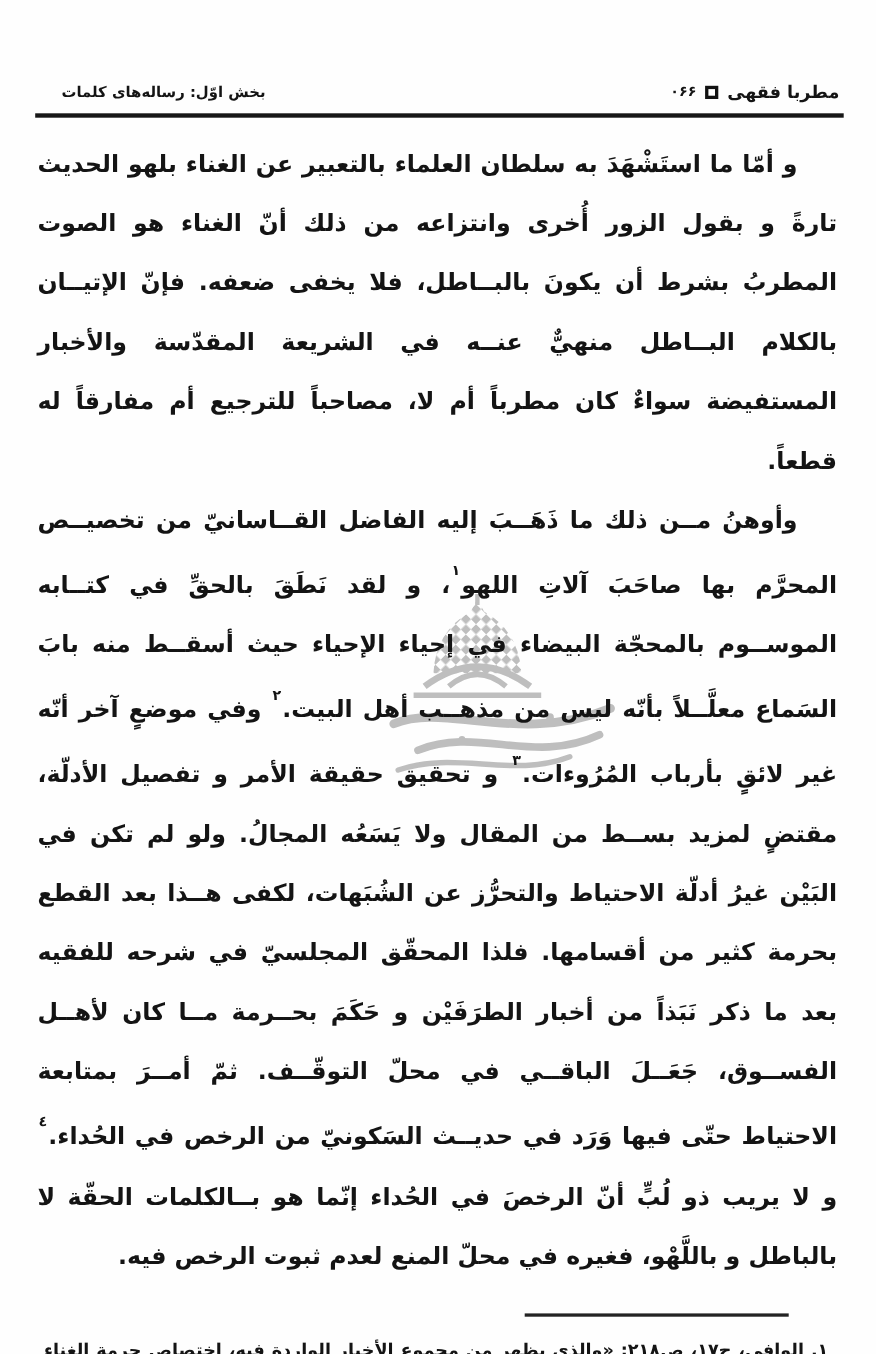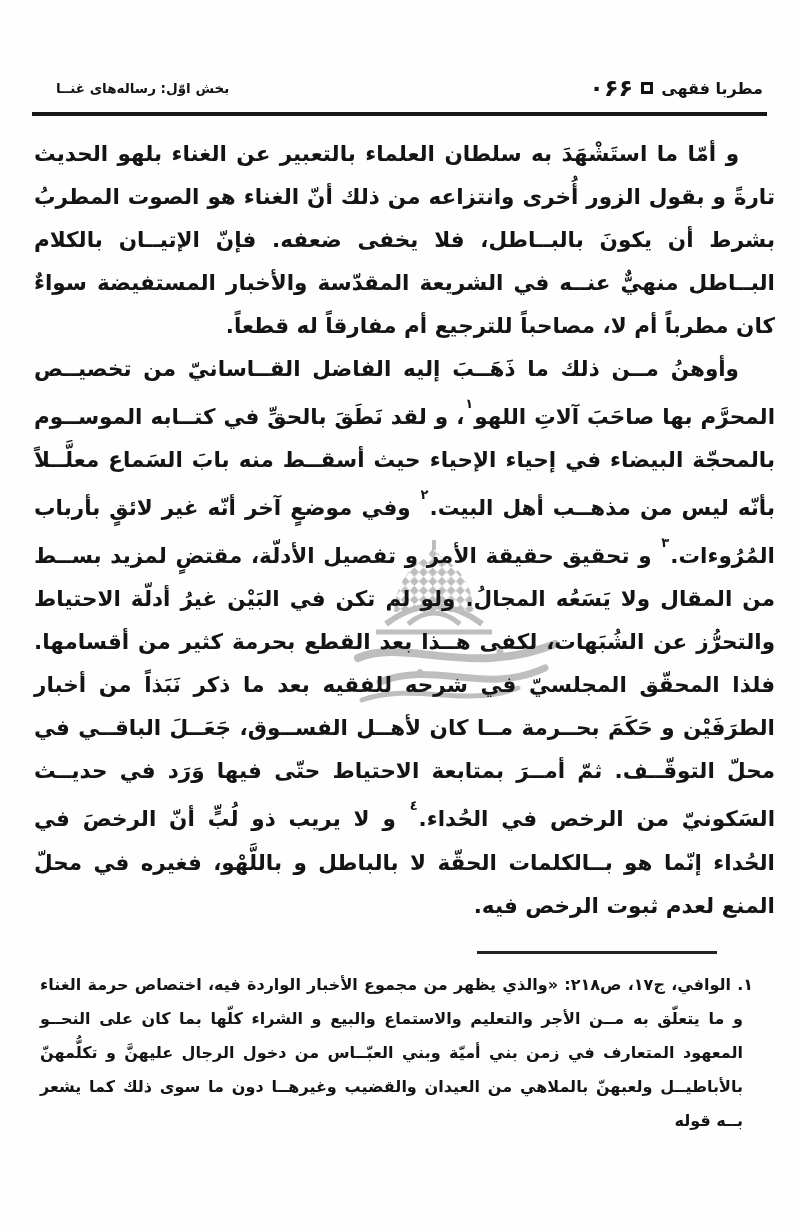--- a/index.html
+++ b/index.html
@@ -11,28 +11,28 @@
     font-family:"DejaVu Sans", sans-serif;
     font-weight:bold;
   }
   
   .hdr {
     display:flex; justify-content:space-between; align-items:center;
     padding:74px 34px 0 56px;
     position:relative; z-index:2;
   }
   .hdr-right { display:flex; align-items:center; gap:8px; font-size:16px; letter-spacing:.2px; }
-  .pagenum { font-size:24px; letter-spacing:1.5px;text-align:right; }
+  .pagenum { font-size:13px; letter-spacing:1.5px;text-align:right; }
   .sq { width:12px; height:12px; border:3px solid #121212; display:inline-block; background:#fff; }
   .hdr-left { font-size:13.5px; }
   .rule { height:4px; background:#171717; margin:10px 30px 0 32px; position:relative; z-index:2; }
   
   main {
-    padding:16px 22px 0 34px;
-    font-size:21.5px; line-height:43px;
+    padding:16px 36px 0 34px;
+    font-size:21.5px; line-height:54px;
     text-align:justify; text-align-last:right;
     position:relative; z-index:1;
   }
   main p { text-indent:36px; }
   .fnref { font-size:13px; position:relative; top:-8px; margin:0 1px; }
   
   .fn-sep {
     width:240px; height:3px; background:#232323;
     margin:24px 80px 10px auto;
     position:relative; z-index:2;
@@ -72,21 +72,21 @@
     <circle cx="150" cy="112" r="3.5" fill="#b4b4b4"></circle>
     <circle cx="70" cy="132" r="3" fill="#b4b4b4"></circle>
   </svg>
 
   <div class="hdr">
     <div class="hdr-right">
       <span>مطربا فقهی</span>
       <span class="sq"></span>
       <bdo dir="rtl" class="pagenum">۶۶۰</bdo>
     </div>
-    <div class="hdr-left">بخش اوّل: رساله‌های غنــا</div>
+    <div class="hdr-left">بخش اوّل: رساله‌های كلمات</div>
   </div>
 
   <div class="rule"></div>
 
   <main>
     <p>و أمّا ما استَشْهَدَ به سلطان العلماء بالتعبير عن الغناء بلهو الحديث تارةً و بقول الزور أُخرى وانتزاعه من ذلك أنّ الغناء هو الصوت المطربُ بشرط أن يكونَ بالبــاطل، فلا يخفى ضعفه. فإنّ الإتيــان بالكلام البــاطل منهيٌّ عنــه في الشريعة المقدّسة والأخبار المستفيضة سواءٌ كان مطرباً أم لا، مصاحباً للترجيع أم مفارقاً له قطعاً.</p>
     <p><span>وأوهنُ مــن ذلك ما ذَهَــبَ إليه الفاضل القــاسانيّ من تخصيــص المحرَّم بها صاحَبَ آلاتِ اللهو</span><sup class="fnref">١</sup><span>، و لقد نَطَقَ بالحقِّ في كتــابه الموســوم بالمحجّة البيضاء في إحياء الإحياء حيث أسقــط منه بابَ السَماع معلَّــلاً بأنّه ليس من مذهــب أهل البيت.</span><sup class="fnref">٢</sup><span> وفي موضعٍ آخر أنّه غير لائقٍ بأرباب المُرُوءات.</span><sup class="fnref">٣</sup><span> و تحقيق حقيقة الأمر و تفصيل الأدلّة، مقتضٍ لمزيد بســط من المقال ولا يَسَعُه المجالُ. ولو لم تكن في البَيْن غيرُ أدلّة الاحتياط والتحرُّز عن الشُبَهات، لكفى هــذا بعد القطع بحرمة كثير من أقسامها. فلذا المحقّق المجلسيّ في شرحه للفقيه بعد ما ذكر نَبَذاً من أخبار الطرَفَيْن و حَكَمَ بحــرمة مــا كان لأهــل الفســوق، جَعَــلَ الباقــي في محلّ التوقّــف. ثمّ أمــرَ بمتابعة الاحتياط حتّى فيها وَرَد في حديــث السَكونيّ من الرخص في الحُداء.</span><sup class="fnref">٤</sup><span> و لا يريب ذو لُبٍّ أنّ الرخصَ في الحُداء إنّما هو بــالكلمات الحقّة لا بالباطل و باللَّهْو، فغيره في محلّ المنع لعدم ثبوت الرخص فيه.</span></p>
   </main>
 
   <div class="fn-sep"></div>

